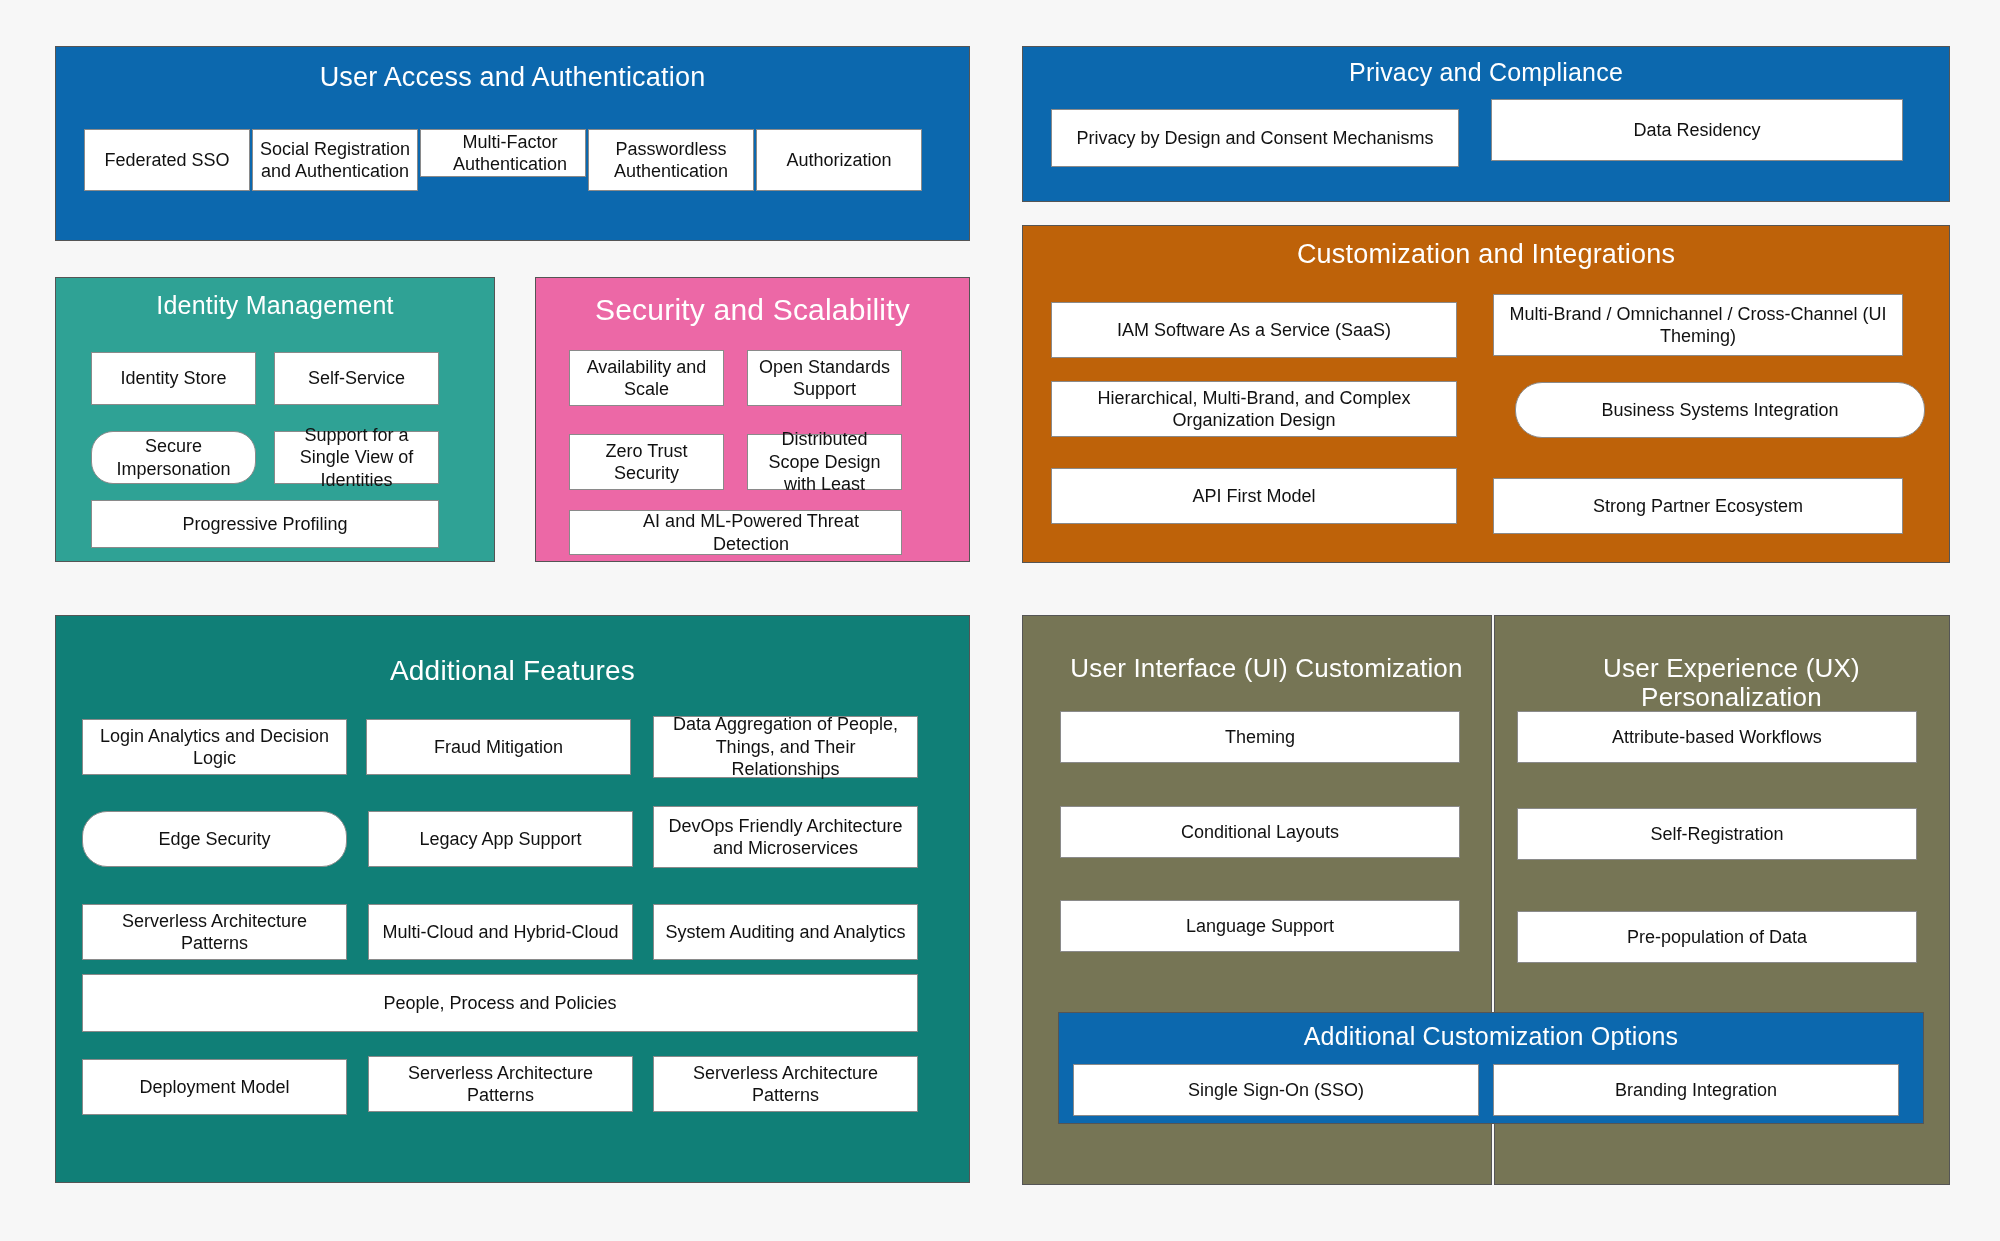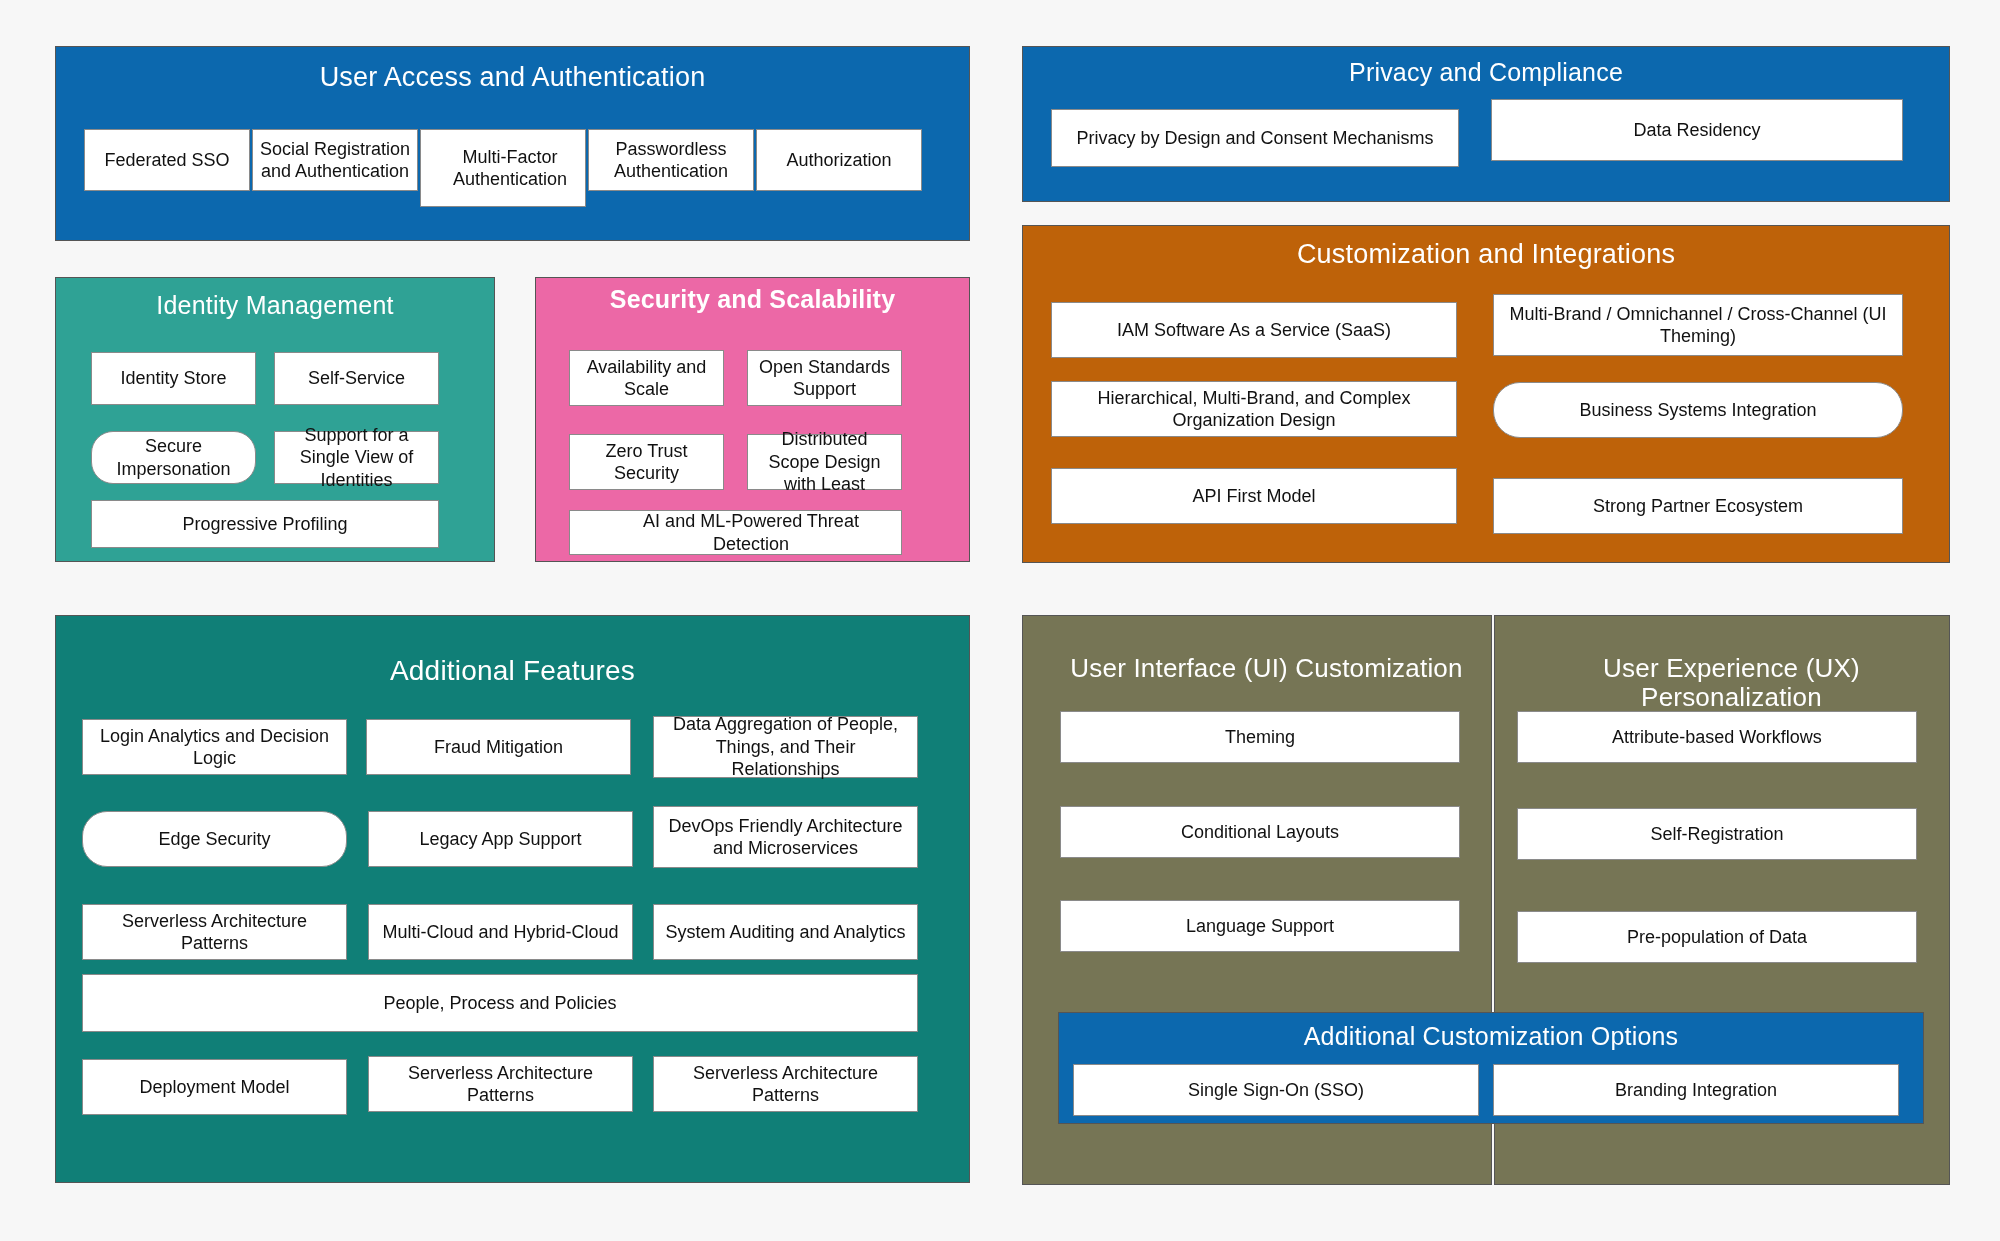--- a/index.html
+++ b/index.html
@@ -59,21 +59,21 @@
   .c-olive  { background: #767555; padding-left: 19px; }
 
   
   #panel-user-access      { left:55px;  top:46px;  width:915px; height:195px; }
   #panel-user-access .panel-title { font-size:27px; margin-top:16px; }
 
   #panel-identity         { left:55px;  top:277px; width:440px; height:285px; }
   #panel-identity .panel-title { font-size:25px; margin-top:14px; }
 
   #panel-security         { left:535px; top:277px; width:435px; height:285px; }
-  #panel-security .panel-title { font-size:25px; margin-top:8px;font-weight:bold; }
+  #panel-security .panel-title { font-size:30px; margin-top:15px; }
 
   #panel-privacy          { left:1022px; top:46px;  width:928px; height:156px; }
   #panel-privacy .panel-title { font-size:25px; margin-top:12px; }
 
   #panel-customization    { left:1022px; top:225px; width:928px; height:338px; }
   #panel-customization .panel-title { font-size:27px; margin-top:14px; }
 
   #panel-additional       { left:55px;  top:615px; width:915px; height:568px; }
   #panel-additional .panel-title { font-size:28px; margin-top:40px; }
 
@@ -87,21 +87,21 @@
 </style>
 </head>
 <body>
 
 <div class="canvas">
 
   <div class="panel c-blue" id="panel-user-access">
     <div class="panel-title">User Access and Authentication</div>
     <div class="item" style="left:28px;  top:82px; width:166px; height:62px; font-size:18px;">Federated SSO</div>
     <div class="item" style="left:196px; top:82px; width:166px; height:62px; font-size:18px;">Social Registration and Authentication</div>
-    <div class="item" style="left:364px; top:82px; width:166px; height:78px; font-size:18px;padding-left:20px;">Multi-Factor Authentication</div>
+    <div class="item" style="left:364px; top:82px; width:166px; height:48px; font-size:18px;padding-left:20px;">Multi-Factor Authentication</div>
     <div class="item" style="left:532px; top:82px; width:166px; height:62px; font-size:18px;">Passwordless Authentication</div>
     <div class="item" style="left:700px; top:82px; width:166px; height:62px; font-size:18px;">Authorization</div>
   </div>
 
   <div class="panel c-teal" id="panel-identity">
     <div class="panel-title">Identity Management</div>
     <div class="item" style="left:35px;  top:74px;  width:165px; height:53px; font-size:18px;">Identity Store</div>
     <div class="item" style="left:218px; top:74px;  width:165px; height:53px; font-size:18px;">Self-Service</div>
     <div class="item" style="left:35px;  top:153px; width:165px; height:53px; font-size:18px;border-radius:22px;">Secure Impersonation</div>
     <div class="item" style="left:218px; top:153px; width:165px; height:53px; font-size:18px;">Support for a Single View of Identities</div>
@@ -121,21 +121,21 @@
     <div class="panel-title">Privacy and Compliance</div>
     <div class="item" style="left:28px;  top:62px; width:408px; height:58px; font-size:18px;">Privacy by Design and Consent Mechanisms</div>
     <div class="item" style="left:468px; top:52px; width:412px; height:62px; font-size:18px;">Data Residency</div>
   </div>
 
   <div class="panel c-orange" id="panel-customization">
     <div class="panel-title">Customization and Integrations</div>
     <div class="item" style="left:28px;  top:76px;  width:406px; height:56px; font-size:18px;">IAM Software As a Service (SaaS)</div>
     <div class="item" style="left:470px; top:68px;  width:410px; height:62px; font-size:18px;">Multi-Brand / Omnichannel / Cross-Channel (UI Theming)</div>
     <div class="item" style="left:28px;  top:155px; width:406px; height:56px; font-size:18px;">Hierarchical, Multi-Brand, and Complex Organization Design</div>
-    <div class="item" style="left:470px; top:156px; width:410px; height:56px; font-size:18px;border-radius:27px;">Business Systems Integration</div>
+    <div class="item" style="left:492px; top:156px; width:410px; height:56px; font-size:18px;border-radius:27px;">Business Systems Integration</div>
     <div class="item" style="left:28px;  top:242px; width:406px; height:56px; font-size:18px;">API First Model</div>
     <div class="item" style="left:470px; top:240px; width:410px; height:56px; font-size:18px;margin-top:12px;">Strong Partner Ecosystem</div>
   </div>
 
   <div class="panel c-dteal" id="panel-additional">
     <div class="panel-title">Additional Features</div>
     <div class="item" style="left:26px;  top:103px; width:265px; height:56px; font-size:18px;">Login Analytics and Decision Logic</div>
     <div class="item" style="left:310px; top:103px; width:265px; height:56px; font-size:18px;">Fraud Mitigation</div>
     <div class="item" style="left:597px; top:100px; width:265px; height:62px; font-size:18px;">Data Aggregation of People, Things, and Their Relationships</div>
     <div class="item" style="left:26px;  top:195px; width:265px; height:56px; font-size:18px;border-radius:25px;">Edge Security</div>

